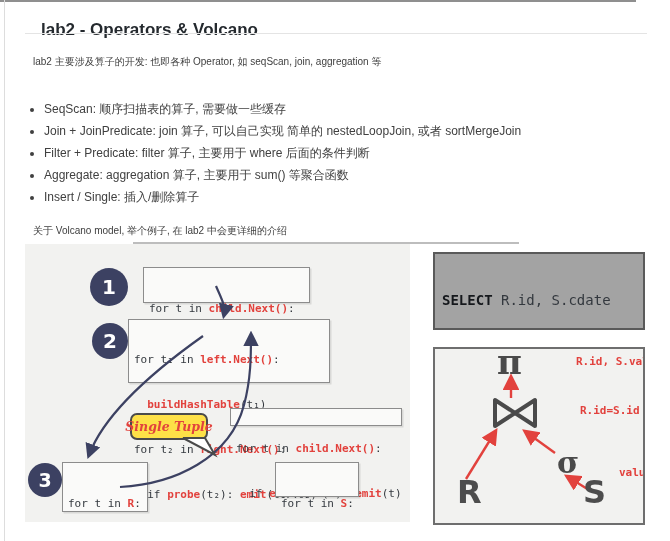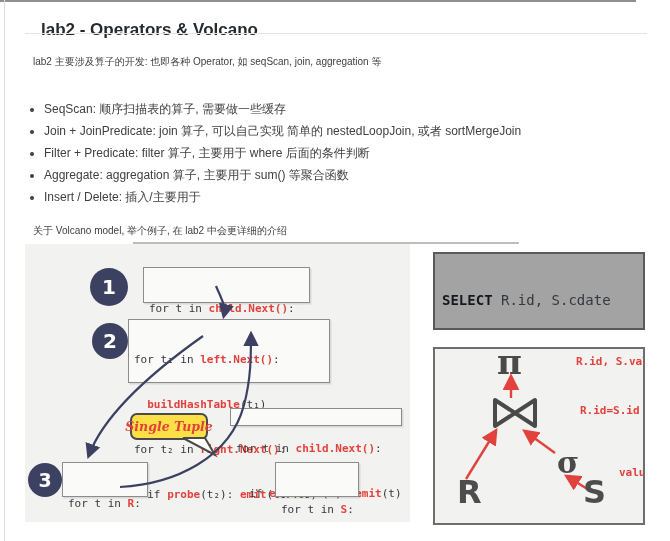--- a/index.html
+++ b/index.html
@@ -26,22 +26,22 @@
   .c1{left:65px;top:28px;width:38px;height:38px;font-size:20px;}
   .c2{left:67px;top:83px;width:36px;height:36px;font-size:20px;}
   .c3{left:3px;top:223px;width:34px;height:34px;font-size:19px;}
 
   .cbox{position:absolute;box-sizing:border-box;background:#fafaf9;border:1.5px solid #8c8c8c;
         font-family:"DejaVu Sans Mono",monospace;font-size:11px;line-height:15px;color:#33383e;
         padding:2px 5px;white-space:pre;box-shadow:1.5px 1.5px 0 rgba(0,0,0,0.10);}
   #box-proj{left:118px;top:27px;width:167px;height:36px;padding-top:3px;}
   #box-join{left:103px;top:79px;width:202px;height:64px;}
   #box-filter{left:205px;top:168px;width:172px;height:18px;}
-  #box-r{left:37px;top:222px;width:86px;height:35px;padding-top:3px;}
-  #box-s{left:250px;top:222px;width:84px;height:35px;padding-top:9px;}
+  #box-r{left:37px;top:222px;width:86px;height:50px;padding-top:3px;}
+  #box-s{left:250px;top:222px;width:84px;height:35px;padding-top:3px;}
   .seg-r{color:var(--red);font-weight:700;}
   .seg-k{color:#33383e;}
   .seg-b{color:#15181c;font-weight:700;}
 
   .sqlbox{position:absolute;left:408px;top:12px;width:212px;height:78px;box-sizing:border-box;
           background:#a3a3a3;border:2px solid #5a5a5a;
           font-family:"DejaVu Sans Mono",monospace;font-size:14px;line-height:18px;color:#2a2e33;
           padding:1px 7px;white-space:pre;}
 
   .treebox{position:absolute;left:408px;top:107px;width:212px;height:178px;box-sizing:border-box;
@@ -81,21 +81,21 @@
   <h1>lab2 - Operators &amp; Volcano</h1>
   <div class="hr"></div>
 
   <p class="p p1">lab2 主要涉及算子的开发: 也即各种 Operator, 如 seqScan, join, aggregation 等</p>
 
   <ul class="bullets">
     <li>SeqScan: 顺序扫描表的算子, 需要做一些缓存</li>
     <li>Join + JoinPredicate: join 算子, 可以自己实现 简单的 nestedLoopJoin, 或者 sortMergeJoin</li>
     <li>Filter + Predicate: filter 算子, 主要用于 where 后面的条件判断</li>
     <li>Aggregate: aggregation 算子, 主要用于 sum() 等聚合函数</li>
-    <li>Insert / Delete: 插入/主要用于</li>
+    <li>Insert / Single: 插入/删除算子</li>
   </ul>
 
   <p class="p p3">关于 Volcano model, 举个例子, 在 lab2 中会更详细的介绍</p>
 
   <div class="diagram">
     <div class="slide-bg"></div>
     <div class="slide-topline"></div>
 
     <div class="circle c1">1</div>
     <div class="circle c2">2</div>

